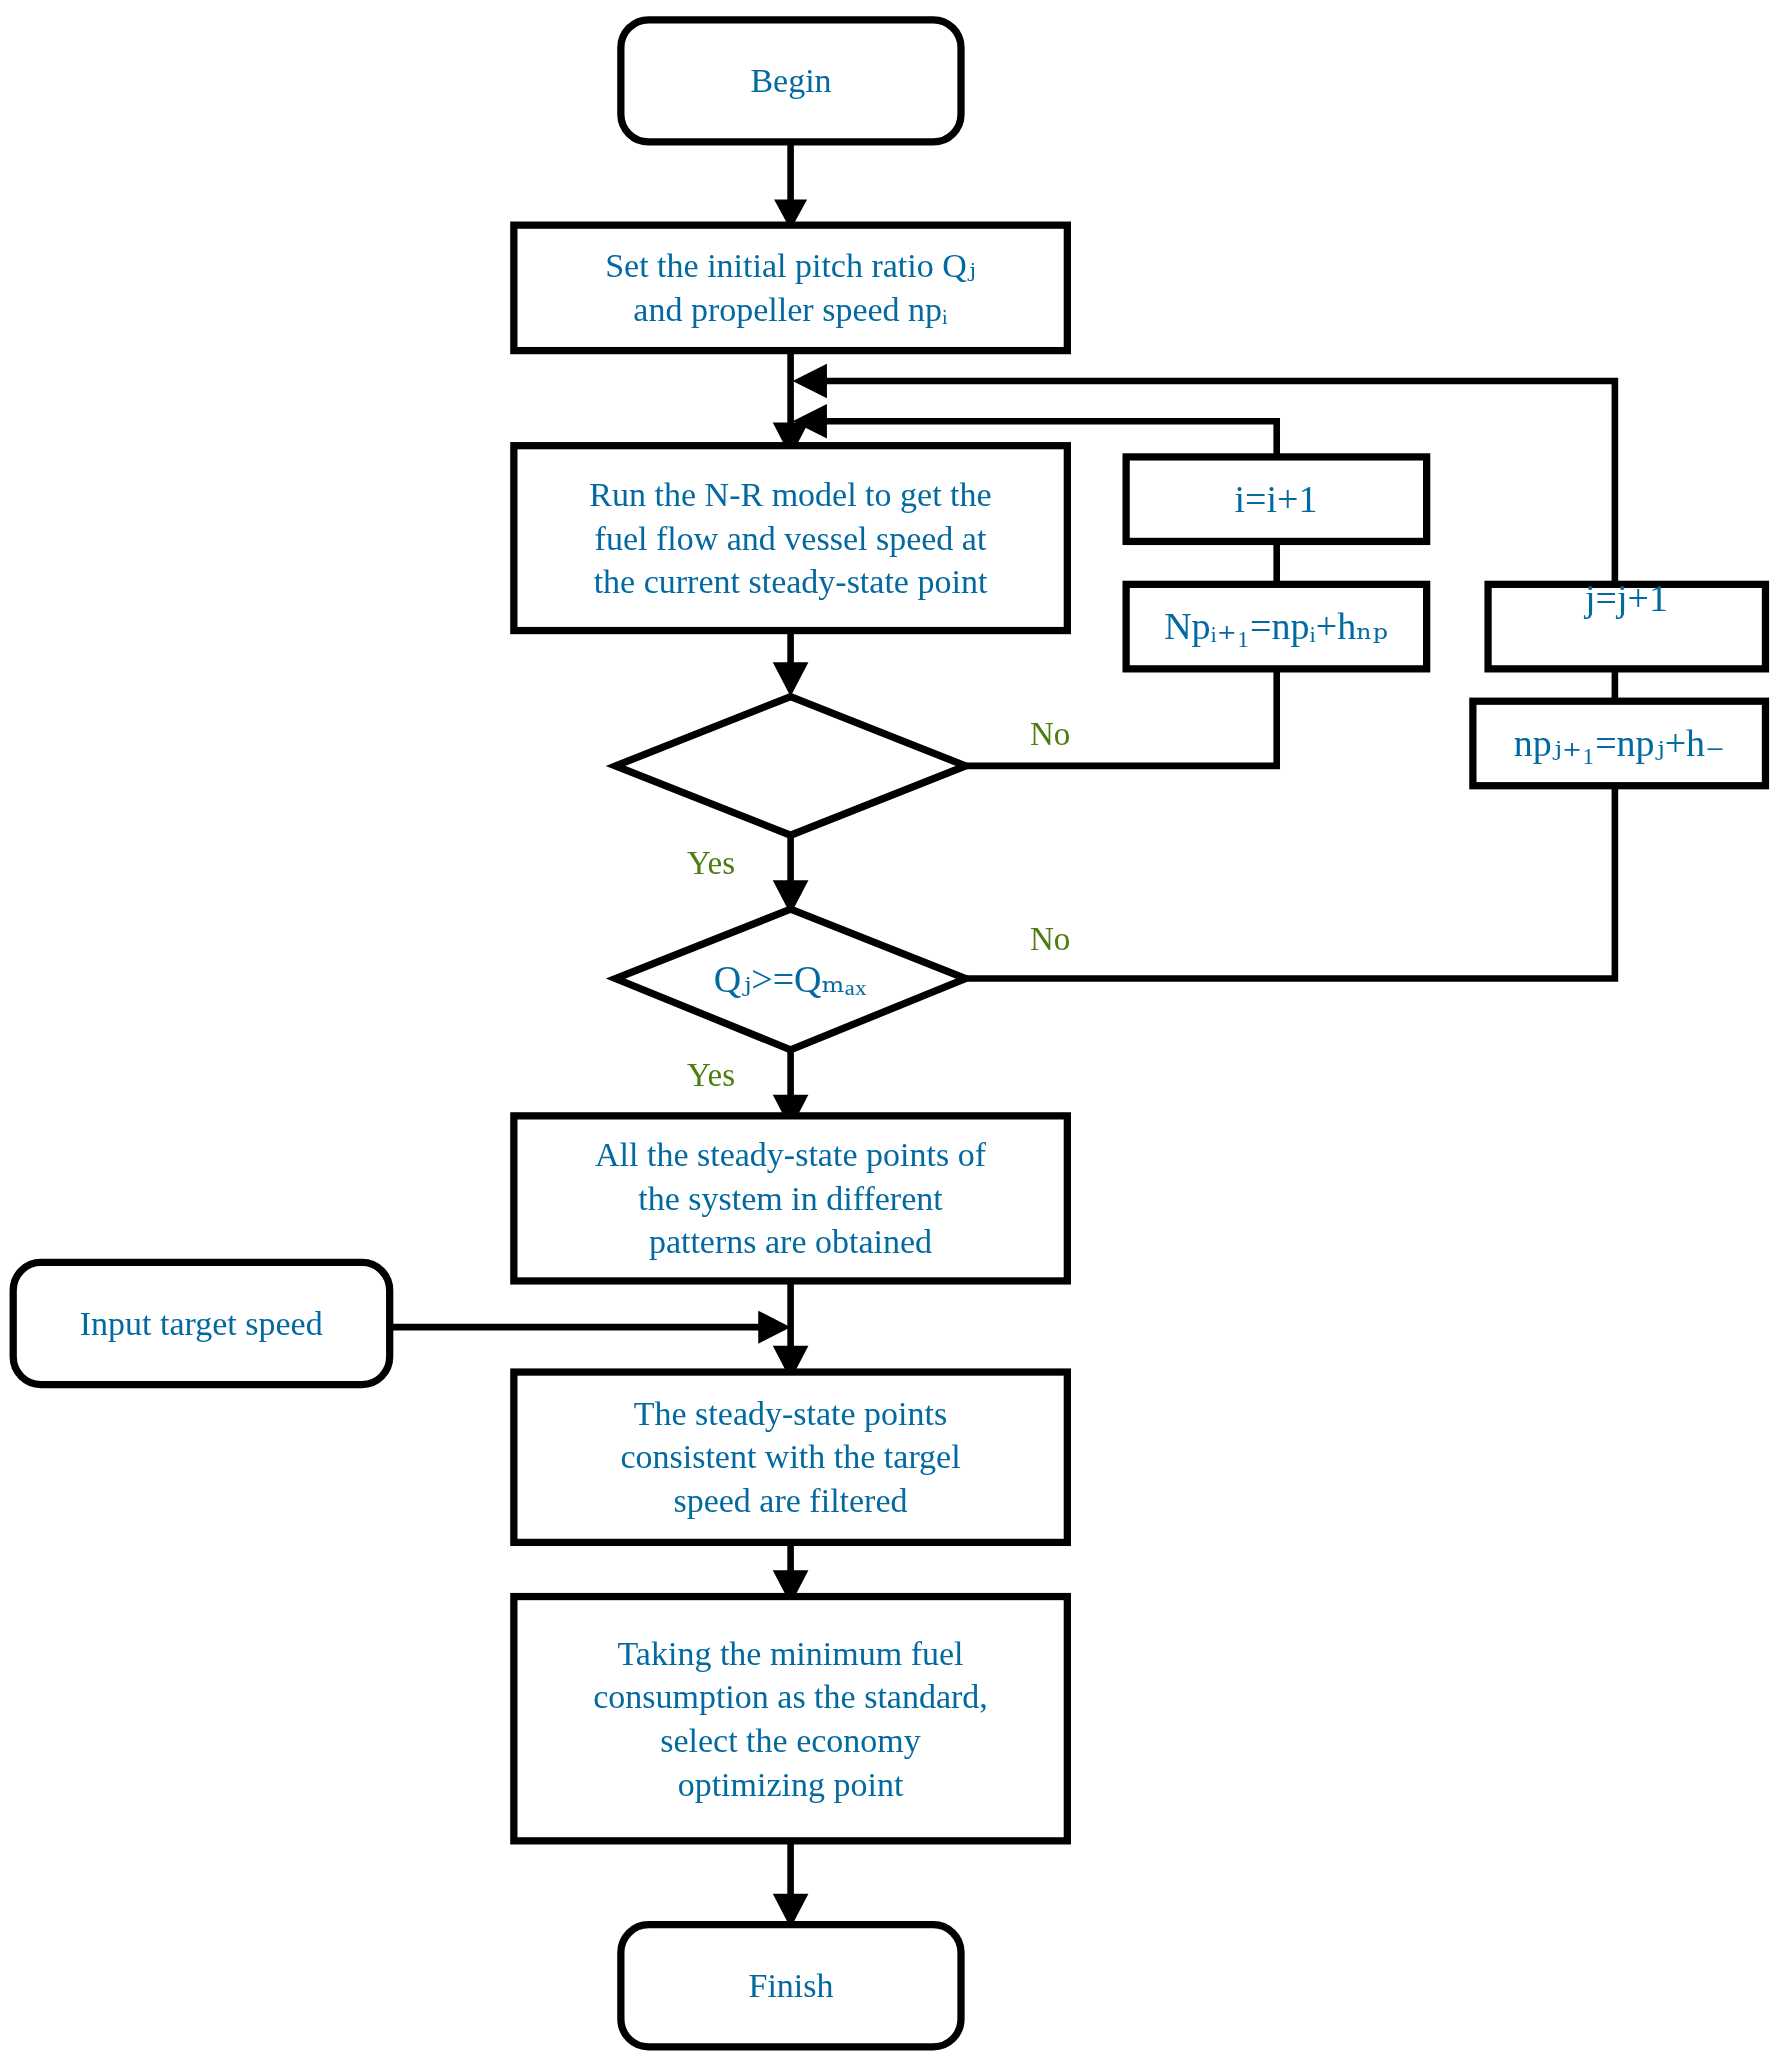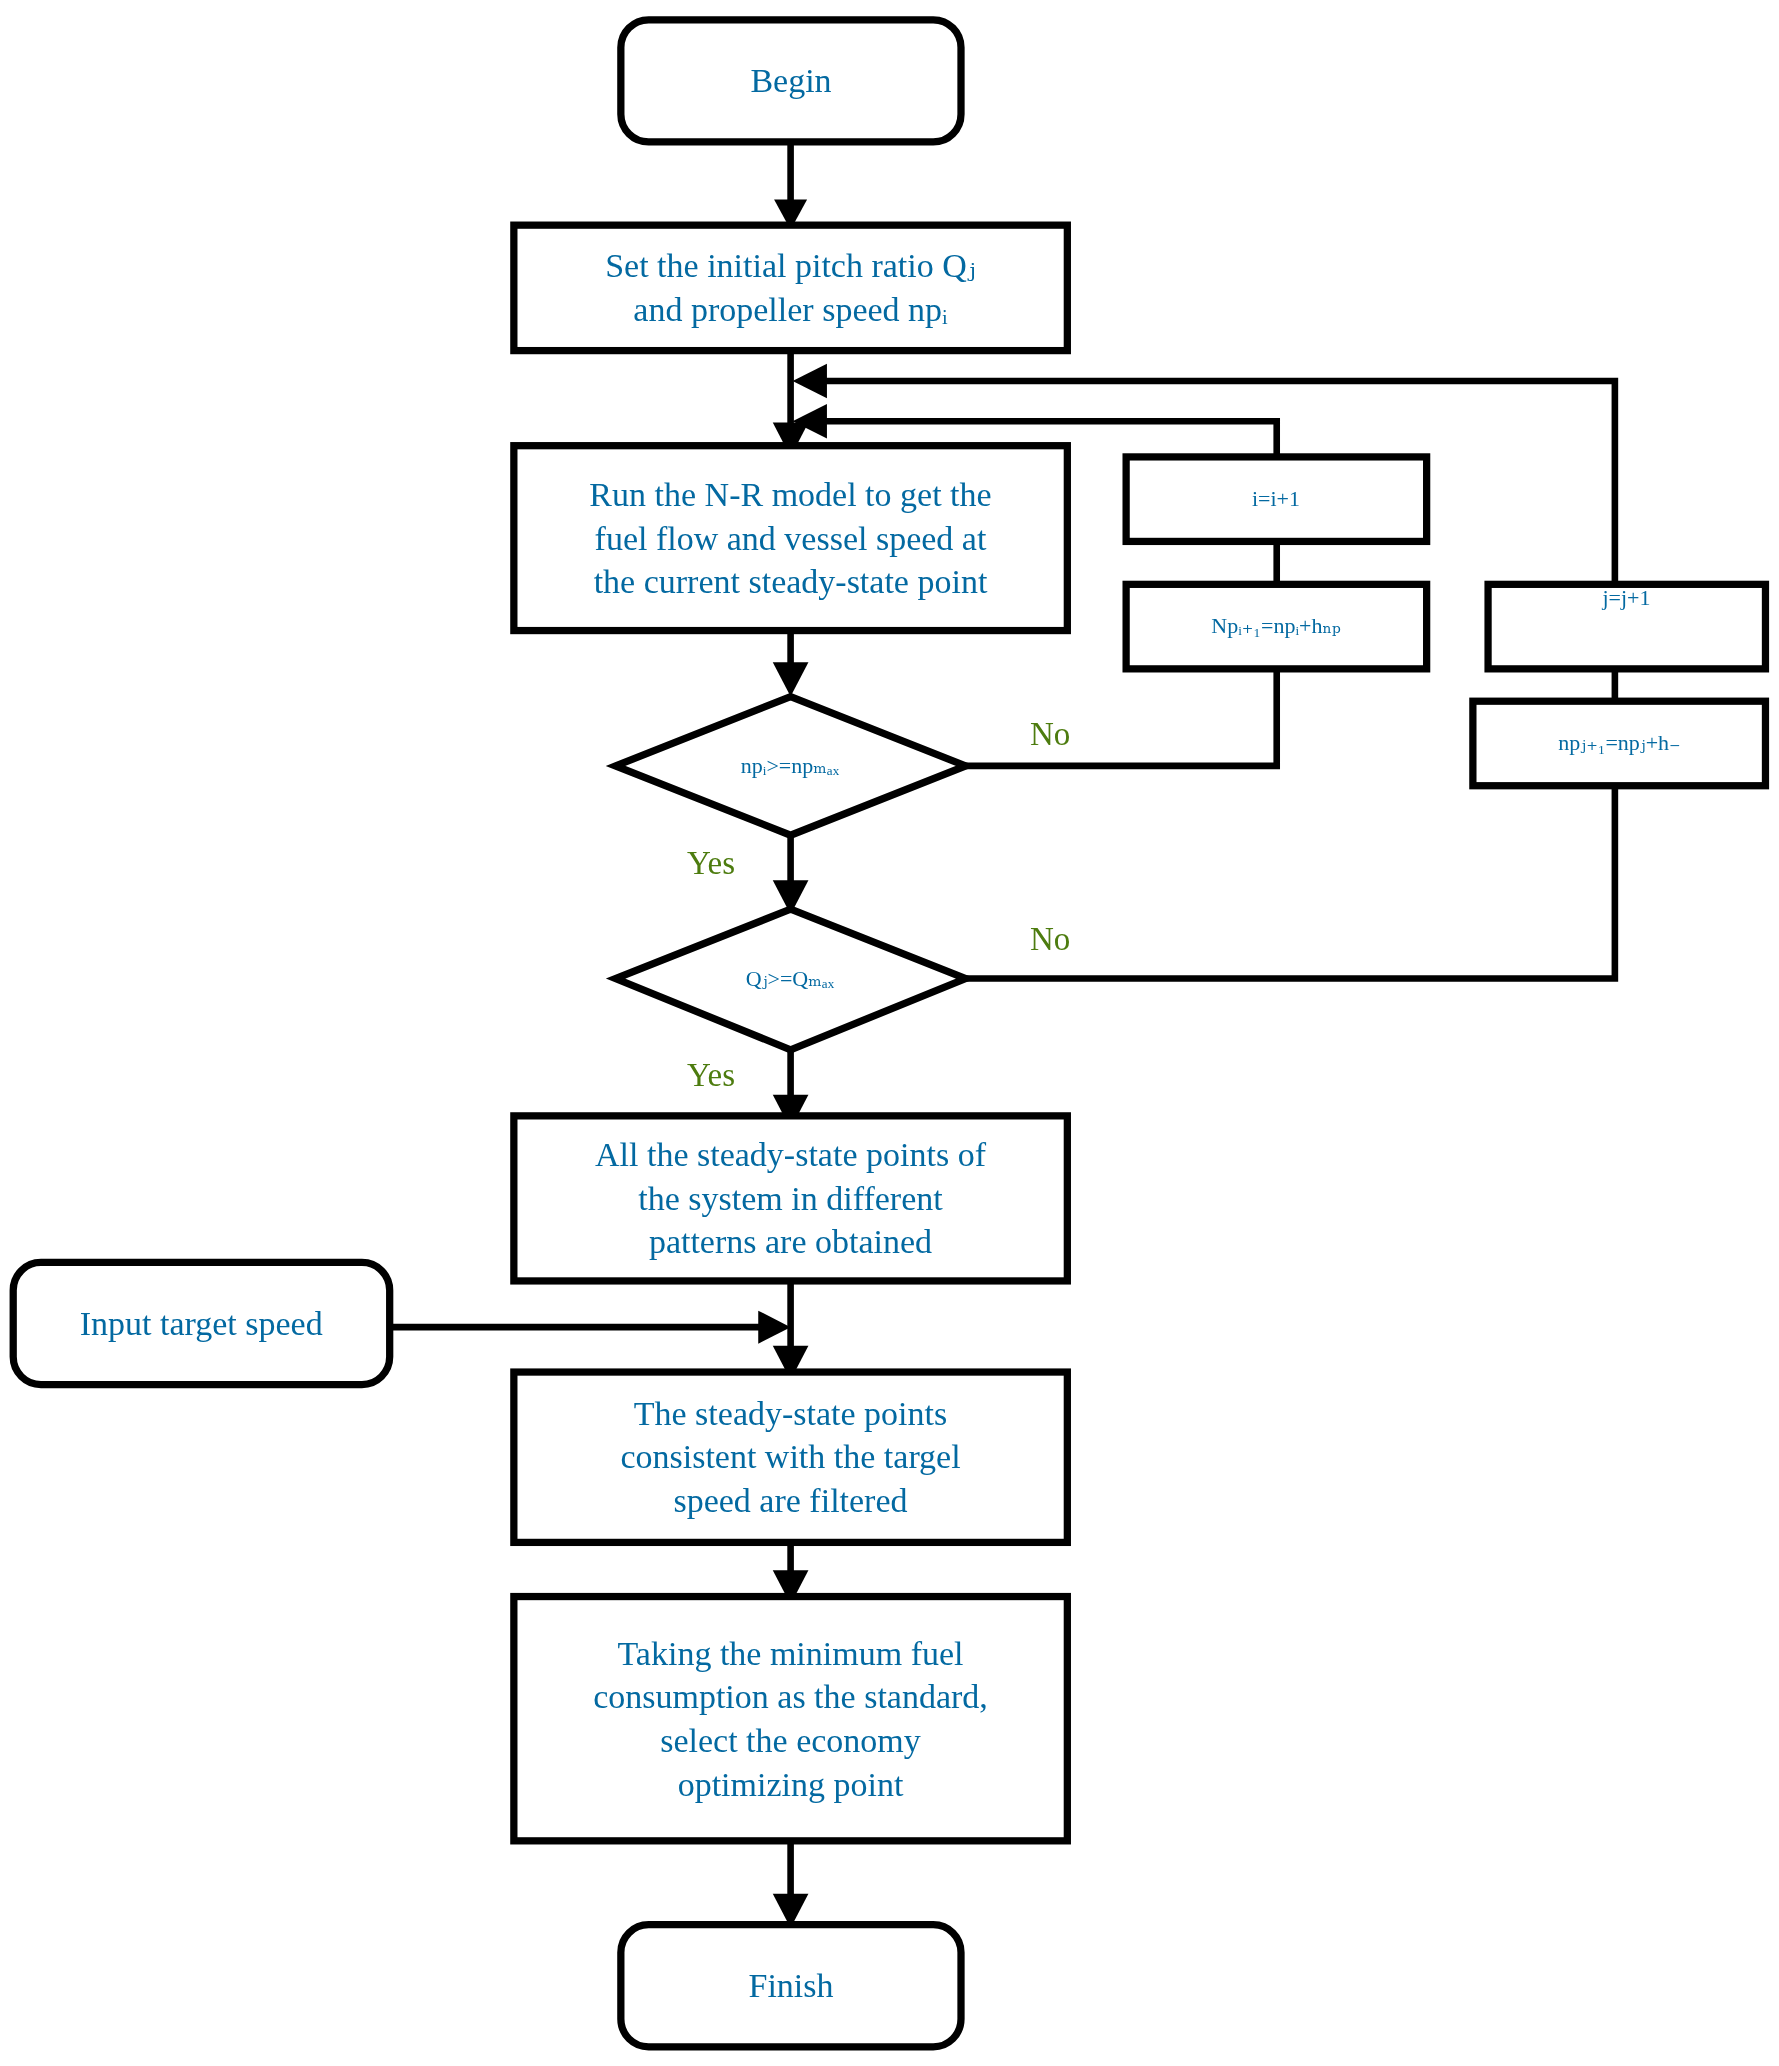--- a/index.html
+++ b/index.html
@@ -12,21 +12,21 @@
   .shape-stroke{fill:#ffffff;stroke:#000000;stroke-width:11;}
   .shape-stroke-thin{fill:#ffffff;stroke:#000000;stroke-width:9;}
   .conn{stroke:#000000;stroke-width:10;fill:none;stroke-linecap:butt;stroke-linejoin:miter;}
   .node-text{
     position:absolute;display:flex;align-items:center;justify-content:center;
     text-align:center;color:#0369a1;line-height:1.28;
     font-family:"Liberation Serif","DejaVu Serif",serif;
     white-space:pre-line;pointer-events:none;
   }
   .fs-big{font-size:34px;}
-  .fs-mid{font-size:22px;text-align:right;}
+  .fs-mid{font-size:38px;text-align:right;}
   .edge-label{
     position:absolute;color:#4d7c0f;font-size:33px;
     font-family:"Liberation Serif","DejaVu Serif",serif;
   }
 </style>
 </head>
 <body>
 
 <div id="flow-root">
 
@@ -115,21 +115,20 @@
 the current steady-state point</div>
 
   <div class="node-text fs-mid" style="left:1126px;top:457px;width:300px;height:85px;">i=i+1</div>
 
   <div class="node-text fs-mid" style="left:1126px;top:584px;width:300px;height:85px;">Npᵢ₊₁=npᵢ+hₙₚ</div>
 
   <div class="node-text fs-mid" style="left:1488px;top:556px;width:277px;height:85px;">j=j+1</div>
 
   <div class="node-text fs-mid" style="left:1473px;top:701px;width:293px;height:85px;">npⱼ₊₁=npⱼ+h₋</div>
 
-  <div class="node-text fs-mid" style="left:658px;top:733px;width:264px;height:66px;">npᵢ&gt;=npₘₐₓ</div>
 
   <div class="node-text fs-mid" style="left:658px;top:946px;width:264px;height:66px;">Qⱼ&gt;=Qₘₐₓ</div>
 
   <div class="node-text fs-big" style="left:514px;top:1116px;width:553px;height:165px;">All the steady-state points of
 the system in different
 patterns are obtained</div>
 
   <div class="node-text fs-big" style="left:13.2px;top:1263px;width:376px;height:122px;">Input target speed</div>
 
   <div class="node-text fs-big" style="left:514px;top:1372px;width:553px;height:170px;">The steady-state points

